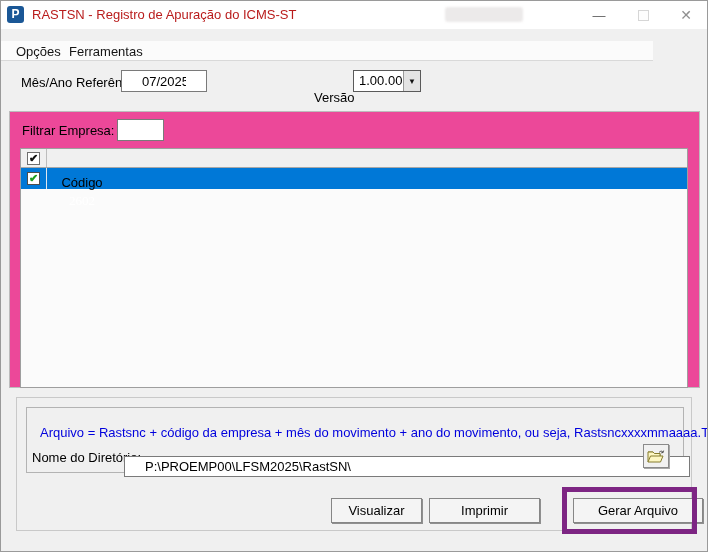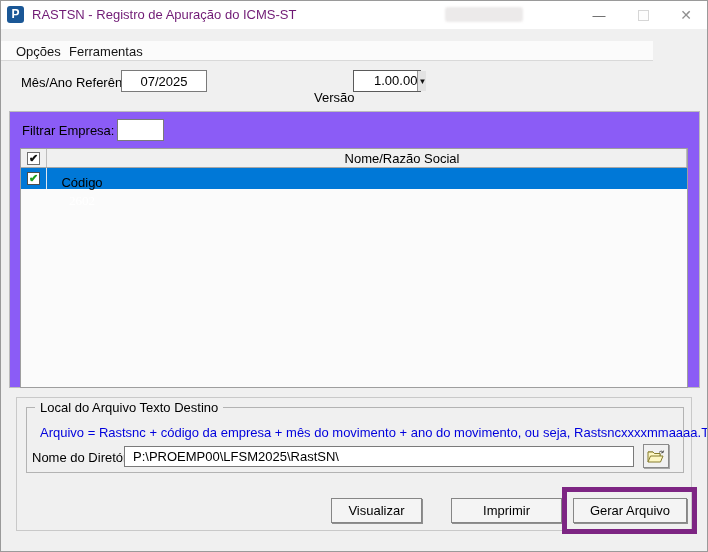--- a/index.html
+++ b/index.html
@@ -7,69 +7,69 @@
   body {
     font-family:"Liberation Sans", sans-serif;
     font-size:13px; color:#000;
     background:#f0f0f0;
     position:relative; overflow:hidden;
     border:1px solid #9a9a9a;
   }
   
   .titlebar { position:absolute; left:0; top:0; width:708px; height:28px; background:#ffffff; }
   .app-icon { position:absolute; left:6px; top:5px; width:17px; height:17px; background:#1a5796; border-radius:3px; color:#fff; font-weight:bold; font-size:12px; text-align:center; line-height:17px; }
-  .title-text { position:absolute; left:31px; top:6px; color:#701a75; font-size:13px; white-space:nowrap; }
+  .title-text { position:absolute; left:31px; top:6px; color:#b91c1c; font-size:13px; white-space:nowrap; }
   .title-redaction { position:absolute; left:444px; top:6px; width:78px; height:15px; background:#eceaea; border-radius:3px; filter:blur(1px); }
   .win-btn { position:absolute; top:0; width:44px; height:28px; display:flex; align-items:center; justify-content:center; color:#5f5f5f; font-size:13px; }
   .win-btn.min { left:576px; }
   .win-btn.max { left:620px; }
   .win-btn.close { left:664px; width:42px; color:#8f8f8f; font-size:14px; }
   .max-glyph { width:11px; height:11px; border:1px solid #d6d6d6; background:#fdfdfd; }
   
   .menubar { position:absolute; left:0; top:40px; width:652px; height:20px; background:#fbfbfb; border-bottom:1px solid #d9d9d9; }
   .menu-item { position:absolute; top:2px; height:17px; padding:0 4px; line-height:17px; color:#151515; }
   .menu-item.m0 { left:11px; }
   .menu-item.m1 { left:64px; }
   
   .lbl { position:absolute; white-space:nowrap; color:#000; }
-  .tinput { position:absolute; background:#fff; border:1px solid #7a7a7a; font-family:"Liberation Sans",sans-serif; font-size:13px; color:#000; padding:0 8px; }
+  .tinput { position:absolute; background:#fff; border:1px solid #7a7a7a; font-family:"Liberation Sans",sans-serif; font-size:13px; color:#000; padding:0 20px; }
   
   .in-mesano { left:120px; top:69px; width:86px; height:22px; text-align:center; }
   .combo { position:absolute; left:352px; top:69px; width:68px; height:22px; background:#fff; border:1px solid #5a5a5a; display:flex; }
-  .combo-value { flex:1; line-height:20px; padding-left:20px; }
+  .combo-value { flex:1; line-height:20px; padding-left:5px; }
   .combo-btn { width:17px; height:100%; background:#e3e3e3; border-left:1px solid #9a9a9a; display:flex; align-items:center; justify-content:center; font-size:8px; color:#111; }
   
-  .panelA { position:absolute; left:8px; top:110px; width:691px; height:277px; background:#8b5cf6; border:1px solid #bcbcbc; }
+  .panelA { position:absolute; left:8px; top:110px; width:691px; height:277px; background:#ec4899; border:1px solid #bcbcbc; }
   .filter-label { left:12px; top:11px; position:absolute; }
   .filter-input { left:107px; top:7px; width:47px; height:22px; }
   .grid { position:absolute; left:10px; top:36px; width:668px; height:240px; background:#fbfbfb; border:1px solid #9e9e9e; }
   .grid-header { display:flex; height:19px; background:#f0f0f0; border-bottom:1px solid #a7a7a7; }
   .gh-cell { display:flex; align-items:center; justify-content:center; border-right:1px solid #bdbdbd; font-size:13px; }
   .gcol-cb { width:26px; } .gcol-cod { width:71px;margin-top:33px; } .gcol-nome { flex:1; border-right:1px solid #bdbdbd; }
   .grid-row { display:flex; height:21px; background:#0078d7; color:#fff; }
   .gr-cell { display:flex; align-items:center; border-right:1px solid #dfe7ef; font-size:13px; }
   .gr-cell.gcol-cb { justify-content:center; }
   .gr-cell.gcol-cod { justify-content:center;font-family:Liberation Serif, serif; }
   .gr-cell.gcol-nome { justify-content:flex-start; padding-left:3px; border-right:none; }
   .cbx { width:13px; height:13px; background:#fff; border:1px solid #6e6e6e; display:flex; align-items:center; justify-content:center; font-size:11px; font-weight:bold; line-height:1; }
   .cbx.hdr { color:#111; }
   .cbx.row { color:#1f9e1f; border-color:#4d4d4d; }
   
   .panelB { position:absolute; left:15px; top:396px; width:676px; height:134px; border:1px solid #c9c9c9; }
   .groupbox { position:absolute; left:9px; top:9px; width:658px; height:66px; border:1px solid #b3b3b3; }
   .gb-legend { position:absolute; left:8px; top:-8px; background:#f0f0f0; padding:0 5px; font-size:13px; }
   .info-text { position:absolute; left:13px; top:17px; color:#0000dd; font-size:13px; white-space:nowrap; }
   .dir-label { position:absolute; left:5px; top:42px; }
-  .dir-input { left:97px; top:38px; width:510px; height:21px; }
+  .dir-input { left:97px; top:48px; width:566px; height:21px; }
   .folder-btn { position:absolute; left:616px; top:36px; width:26px; height:24px; background:#f1f1f1; border:1px solid #8a8a8a; box-shadow:1px 1px 0 #a8a8a8; display:flex; align-items:center; justify-content:center; }
   
   .btn { position:absolute; height:25px; background:#f4f4f4; border:1px solid #868686; box-shadow:1px 1px 0 #8f8f8f; font-family:"Liberation Sans",sans-serif; font-size:13px; color:#000; display:flex; align-items:center; justify-content:center; }
   .btn-vis { left:330px; top:497px; width:91px; }
-  .btn-imp { left:450px; top:497px; width:111px; }
-  .btn-ger { left:572px; top:497px; width:114px; }
+  .btn-imp { left:428px; top:497px; width:111px; }
+  .btn-ger { left:572px; top:497px; width:130px; }
   .annotation { position:absolute; left:561px; top:486px; width:135px; height:47px; border:5px solid #7d2583; pointer-events:none; z-index:50; }
 </style>
 </head>
 <body>
 
 <div class="titlebar">
   <div class="app-icon">P</div>
   <div class="title-text">RASTSN - Registro de Apuração do ICMS-ST</div>
   <div class="title-redaction"></div>
   <div class="win-btn min">
@@ -103,36 +103,34 @@
   <input class="tinput filter-input" value="" style="">
 
   <div class="grid">
     <div class="grid-header">
       <div class="gh-cell gcol-cb">
         <span class="cbx hdr">
           <span>✔</span>
         </span>
       </div>
       <div class="gh-cell gcol-cod">Código</div>
-      <div class="gh-cell gcol-nome">Nome/Razão Social</div>
     </div>
     <div class="grid-row">
       <div class="gr-cell gcol-cb">
         <span class="cbx row">
           <span>✔</span>
         </span>
       </div>
       <div class="gr-cell gcol-cod">2602</div>
     </div>
   </div>
 </div>
 
 <div class="panelB">
   <div class="groupbox">
-    <div class="gb-legend">Local do Arquivo Texto Destino</div>
     <div class="info-text">Arquivo = Rastsnc + código da empresa + mês do movimento + ano do movimento, ou seja, Rastsncxxxxmmaaaa.TXT</div>
     <div class="dir-label lbl">Nome do Diretório:</div>
     <input class="tinput dir-input" value="P:\PROEMP00\LFSM2025\RastSN\" style="">
     <div class="folder-btn">
       <svg width="18" height="15" viewBox="0 0 18 15">
         <path d="M1 3 L6 3 L7.5 4.5 L13 4.5 L13 7" fill="#fdf7c3" stroke="#867c2e" stroke-width="1"></path>
         <path d="M1 13 L1 3 L6 3 L7.5 4.5 L13 4.5 L13 7" fill="#fdf7c3" stroke="#867c2e" stroke-width="1"></path>
         <path d="M1 13 L3.5 7 L16 7 L13.5 13 Z" fill="#fdf7c3" stroke="#867c2e" stroke-width="1"></path>
         <path d="M12 3.5 C14 1.5 15.5 2 16 3.5 M16 3.5 L16.6 1.6 M16 3.5 L14.2 3.9" fill="none" stroke="#3a3a3a" stroke-width="0.9"></path>
       </svg>

